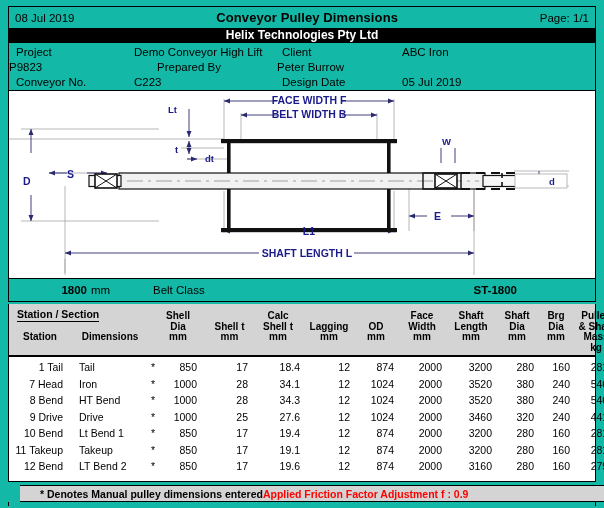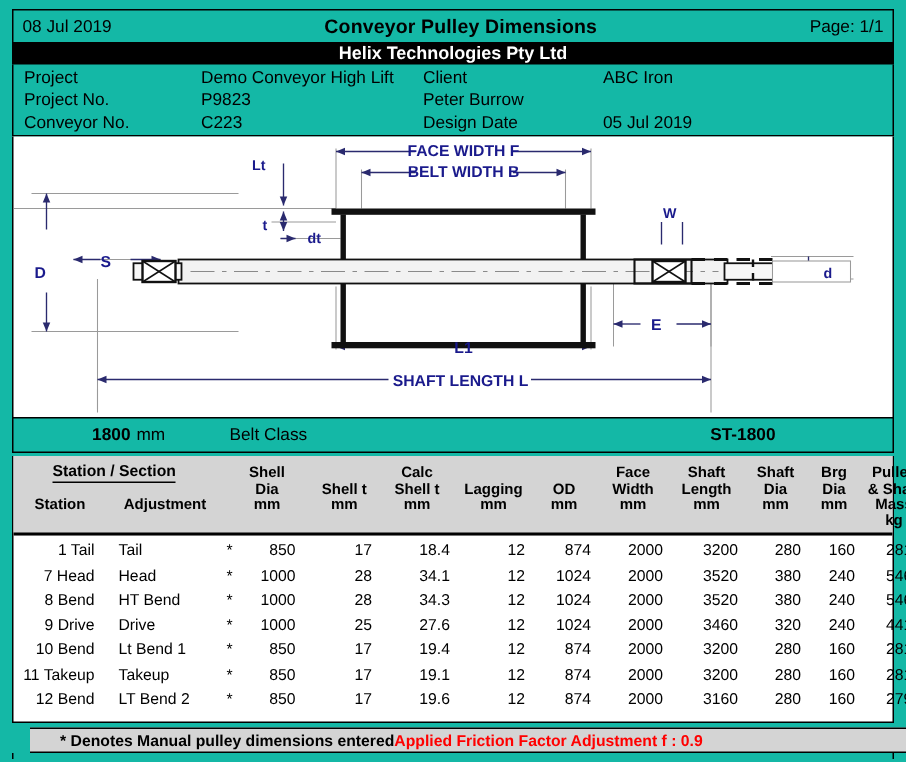--- a/index.html
+++ b/index.html
@@ -140,21 +140,21 @@
   }
   #thead-box {
     position: relative;
     height: 53px;
     background: #d4d4d4;
     border-bottom: 2px solid #000;
     box-sizing: border-box;
   }
   #station-section-title {
     position: absolute;
-    left: 26px;
+    left: 8px;
     top: 4px;
     font-weight: bold;
     font-size: 10.5px;
     border-bottom: 1px solid #000;
     padding-bottom: 1px;
   }
   table.grid {
     width: 100%;
     border-collapse: collapse;
     table-layout: fixed;
@@ -240,22 +240,22 @@
   <div id="company-bar">Helix Technologies Pty Ltd</div>
 
   <div id="info-block">
     <div class="info-row">
       <span class="info-label-a">Project</span>
       <span class="info-value-a">Demo Conveyor High Lift</span>
       <span class="info-label-b">Client</span>
       <span class="info-value-b">ABC Iron</span>
     </div>
     <div class="info-row">
-      <span class="info-label-a">Project No.</span>
       <span class="info-value-a">P9823</span>
+      <span class="info-label-b">Prepared By</span>
       <span class="info-value-b">Peter Burrow</span>
     </div>
     <div class="info-row">
       <span class="info-label-a">Conveyor No.</span>
       <span class="info-value-a">C223</span>
       <span class="info-label-b">Design Date</span>
       <span class="info-value-b">05 Jul 2019</span>
     </div>
   </div>
 
@@ -462,21 +462,21 @@
             <th class="h">OD</th>
             <th class="h">Width</th>
             <th class="h">Length</th>
             <th class="h">Dia</th>
             <th class="h">Dia</th>
             <th class="h">&amp; Shaft</th>
 
           </tr>
           <tr>
             <th class="h">Station</th>
-            <th class="h">Adjustment</th>
+            <th class="h">Dimensions</th>
             <th class="h">mm</th>
             <th class="h">mm</th>
             <th class="h">mm</th>
             <th class="h">mm</th>
             <th class="h">mm</th>
             <th class="h">mm</th>
             <th class="h">mm</th>
             <th class="h">mm</th>
             <th class="h">mm</th>
             <th class="h">Mass</th>
@@ -528,21 +528,21 @@
               <td class="c">12</td>
               <td class="c">874</td>
               <td class="c">2000</td>
               <td class="c">3200</td>
               <td class="c">280</td>
               <td class="c">160</td>
               <td class="c">2815</td>
             </tr>
             <tr>
               <td class="c station">7 Head</td>
-              <td class="c desc">Head</td>
+              <td class="c desc">Iron</td>
               <td class="c shelldia"><span class="star">*</span>1000</td>
               <td class="c">28</td>
               <td class="c">34.1</td>
               <td class="c">12</td>
               <td class="c">1024</td>
               <td class="c">2000</td>
               <td class="c">3520</td>
               <td class="c">380</td>
               <td class="c">240</td>
               <td class="c">5464</td>

